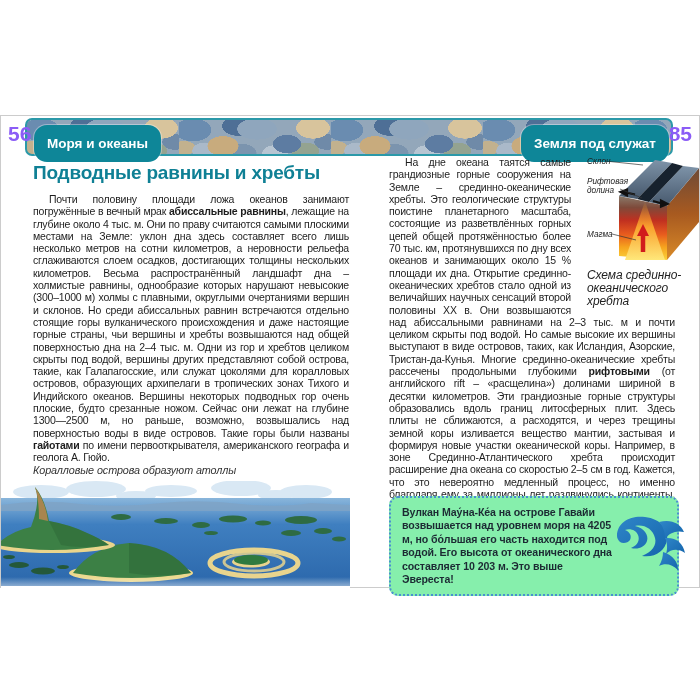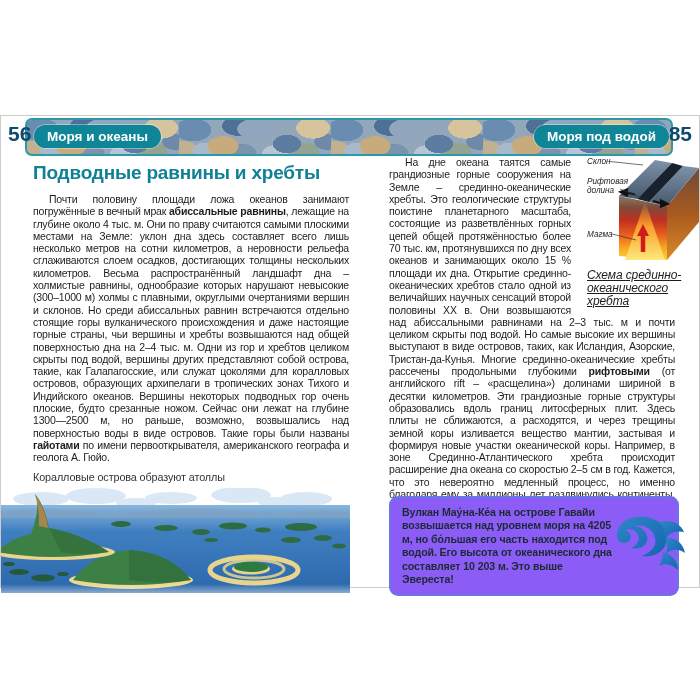--- a/index.html
+++ b/index.html
@@ -25,76 +25,76 @@
       radial-gradient(ellipse 18px 12px at 26px 31px,#aab9c9 70%,rgba(0,0,0,0) 71%),
       radial-gradient(ellipse 22px 13px at 62px 33px,#7b94ae 70%,rgba(0,0,0,0) 71%),
       radial-gradient(ellipse 18px 11px at 96px 33px,#b7c5d2 70%,rgba(0,0,0,0) 71%),
       radial-gradient(ellipse 20px 12px at 126px 31px,#94a390 70%,rgba(0,0,0,0) 71%),
       radial-gradient(ellipse 24px 14px at 60px 6px,#4e6f96 70%,rgba(0,0,0,0) 71%),
       radial-gradient(ellipse 16px 10px at 5px 28px,#c2b18e 70%,rgba(0,0,0,0) 71%),
       radial-gradient(ellipse 18px 11px at 148px 22px,#6f8aa8 70%,rgba(0,0,0,0) 71%);
     background-size:152px 38px;
   }
   .pagenum{
-    position:absolute;top:6px;font-size:21px;font-weight:bold;color:#0c4a6e;
+    position:absolute;top:6px;font-size:21px;font-weight:bold;color:#8b5cf6;
   }
   .pagenum.left{left:7px;} .pagenum.right{right:7px;}
   .tab{
     position:absolute;top:9px;height:23px;line-height:23px;border-radius:13px;
     background:#0e8698;color:#ffffff;font-weight:bold;font-size:13.5px;
-    padding:0 13px;white-space:nowrap;box-shadow:0 0 0 1px rgba(255,255,255,.35);
+    padding:7px 13px;white-space:nowrap;box-shadow:0 0 0 1px rgba(255,255,255,.35);
   }
   .tab.left{left:33px;} .tab.right{right:30px;}
   
   .left-page{position:absolute;left:32px;top:46px;width:316px;}
   .section-title{
     margin:0 0 9px 0;font-size:19px;font-weight:bold;color:#0f8095;letter-spacing:-0.2px;
   }
   .body-text{
     margin:0;font-size:10.5px;line-height:12.3px;letter-spacing:-0.2px;
     text-align:justify;text-indent:16px;color:#1d1d1d;
   }
   .caption-italic{
-    margin-top:7px;font-size:10.8px;color:#333333;letter-spacing:-0.1px;
+    font-size:10.8px;font-style:italic;color:#333333;letter-spacing:-0.1px;
   }
   .coral-illustration{display:block;margin:5px 0 0 -32px;}
   
   .right-page{position:absolute;left:388px;top:40px;width:286px;}
   .diagram-float{
-    float:right;width:112px;margin:-4px -24px 2px 16px;position:relative;text-decoration:underline;
+    float:right;width:112px;margin:-4px -24px 2px 16px;position:relative;
   }
   .diagram-caption{
     margin-top:3px;font-size:12px;font-style:italic;line-height:12.8px;
     color:#222222;width:104px;letter-spacing:-0.1px;
   }
   .diag-label{font-size:8.2px;font-style:italic;fill:#1c1c1c;}
   
   .fact-box{
     position:absolute;left:388px;top:380px;width:290px;box-sizing:border-box;
-    background:#8b5cf6;border:2px dotted #4a90d0;border-radius:9px;
+    background:#86efac;border:2px dotted #4a90d0;border-radius:9px;
     padding:8px 10px 8px 11px;
   }
   .fact-text{
     font-size:10.6px;font-weight:bold;line-height:13.4px;color:#1c2a33;
     text-align:left;letter-spacing:-0.1px;
   }
   .shell-spacer-a{float:right;width:2px;height:24px;}
   .shell-spacer-b{float:right;clear:right;width:50px;height:34px;}
   .shell-icon{position:absolute;right:-8px;top:16px;z-index:2;}
 </style>
 </head>
 <body>
 
 <div class="spread">
 
   <div class="pebbles"></div>
   <div class="pagenum left">56</div>
   <div class="pagenum right">85</div>
   <div class="tab left">Моря и океаны</div>
-  <div class="tab right">Моря под водой</div>
+  <div class="tab right">Земля под служат</div>
 
   <div class="left-page">
     <h2 class="section-title">Подводные равнины и хребты</h2>
     <p class="body-text"><span>Почти половину площади ложа океанов занимают погружённые в вечный мрак </span><span style="font-weight: bold;">абиссальные равнины</span><span>, лежащие на глубине около 4 тыс. м. Они по праву считаются самыми плоскими местами на Земле: уклон дна здесь составляет всего лишь несколько метров на сотни километров, а неровности рельефа сглаживаются слоем осадков, достигающих толщины нескольких километров. Весьма распространённый ландшафт дна – холмистые равнины, однообразие которых нарушают невысокие (300–1000 м) холмы с плавными, округлыми очертаниями вершин и склонов. Но среди абиссальных равнин встречаются отдельно стоящие горы вулканического происхождения и даже настоящие горные страны, чьи вершины и хребты возвышаются над общей поверхностью дна на 2–4 тыс. м. Одни из гор и хребтов целиком скрыты под водой, вершины других представляют собой острова, такие, как Галапагосские, или служат цоколями для коралловых островов, образующих архипелаги в тропических зонах Тихого и Индийского океанов. Вершины некоторых подводных гор очень плоские, будто срезанные ножом. Сейчас они лежат на глубине 1300—2500 м, но раньше, возможно, возвышались над поверхностью воды в виде островов. Такие горы были названы </span><span style="font-weight: bold;">гайотами</span><span> по имени первооткрывателя, американского географа и геолога А. Гюйо.</span></p>
     <div class="caption-italic">Коралловые острова образуют атоллы</div>
 
     <svg class="coral-illustration" width="349" height="116" viewBox="0 0 349 116">
       <defs>
         <linearGradient id="seaGrad" x1="0" y1="0" x2="0" y2="1">
           <stop offset="0" stop-color="#8ab6db"></stop>

